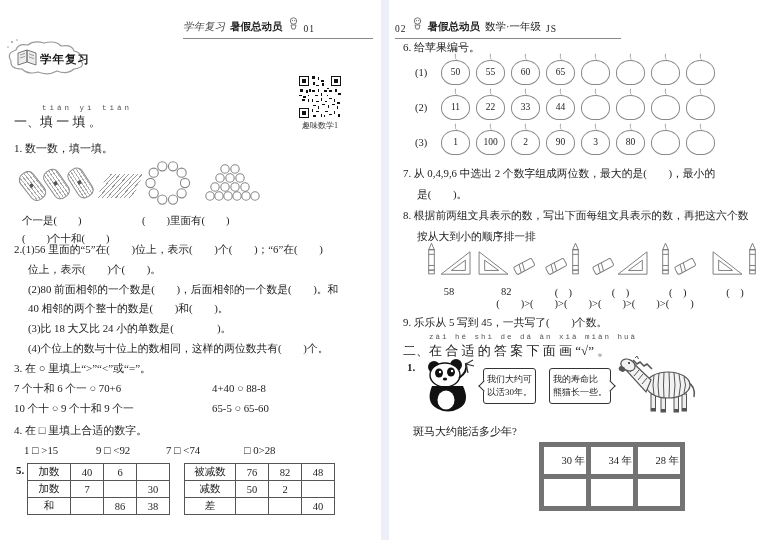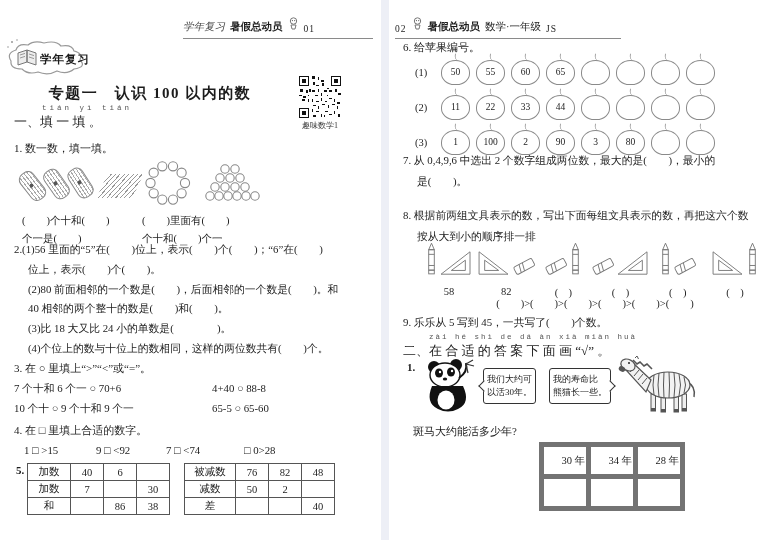--- a/index.html
+++ b/index.html
@@ -76,21 +76,21 @@
 
   
   .q6-stem{left:14px;top:40px}
   .arow{position:absolute;left:26px;height:30px;display:flex;align-items:center}
   .arow1{top:57px}.arow2{top:92px}.arow3{top:127px}
   .albl{width:20px;font-size:10.5px}
   .apple{position:relative;width:27px;height:23px;border:1px solid #8a8a8a;border-radius:50% 50% 46% 46%;
          margin-left:6px;display:flex;align-items:center;justify-content:center;font-size:9.5px}
   .apple .stm{position:absolute;top:-7px;left:12px;width:6px;height:7px;border-left:1.2px solid #8a8a8a;
               border-radius:0 0 0 90%;transform:rotate(14deg)}
-  .q7{left:14px;top:150px;width:364px;font-size:10.8px;line-height:20.5px}
+  .q7{left:14px;top:163px;width:364px;font-size:10.8px;line-height:20.5px}
   .q8{left:14px;top:205px;width:364px;font-size:10.8px;line-height:20.5px}
   .groups{left:34px;top:243px;width:338px;display:flex;justify-content:space-between}
   .grp{display:flex;flex-direction:column;align-items:center;width:52px}
   .gi{display:flex;align-items:flex-end;gap:1px;height:38px}
   .gv{margin-top:5px;font-size:10.5px;white-space:nowrap}
   .chain{left:40px;top:297px;width:332px;text-align:center;font-size:10.5px;white-space:nowrap}
   .q9{left:14px;top:316px;font-size:10.8px}
   .sec2-pinyin{left:40px;top:333px;letter-spacing:2px}
   .sec2-head{left:14px;top:342px}
   .qa1lab{left:18px;top:361px;font-weight:bold;font-size:11px}
@@ -130,21 +130,20 @@
       <path d="M18 31 Q6 31 7 23 Q2 15 12 12 Q14 5 24 7 Q30 2 40 5 Q52 2 57 8 Q68 6 70 13 Q79 15 76 22 Q83 29 70 31 Q63 37 53 33 Q44 38 34 34 Q24 37 18 31 Z" fill="#fff" stroke="#999" stroke-width="1.2"></path>
       <circle cx="8" cy="4" r="1" fill="#999"></circle>
         <circle cx="13" cy="2" r="0.8" fill="#999"></circle>
         <circle cx="4" cy="9" r="0.8" fill="#999"></circle>
       <path d="M14 15 l9 -3 v12 l-9 3 z M23 12 l9 3 v12 l-9 -3 z" fill="#ededed" stroke="#777"></path>
       <path d="M16 17 l5 -1.6 M16 20 l5 -1.6 M25 16 l5 1.6 M25 19 l5 1.6" stroke="#999" fill="none"></path>
     </svg>
     <span class="badge-label">学年复习</span>
   </div>
 
-  <div class="abs lp-title">专题一　认识 100 以内的数</div>
 
   <div class="abs qr">
     <svg width="42" height="42" viewBox="0 0 29 29" shape-rendering="crispEdges">
       <rect x="0" y="0" width="29" height="29" fill="#fff"></rect>
       <g fill="#111">
         <rect x="0" y="0" width="7" height="7"></rect>
           <rect x="22" y="0" width="7" height="7"></rect>
           <rect x="0" y="22" width="7" height="7"></rect>
       </g>
       <g fill="#fff">
@@ -168,22 +167,22 @@
   <div class="abs stem q1-stem">1. 数一数，填一填。</div>
 
   <div class="abs figrow">
     <div class="fig figA">
       <div class="figart">
         <div class="bundle b1"></div>
           <div class="bundle b2"></div>
           <div class="bundle b3"></div>
         <div class="loose"></div>
       </div>
+      <div class="figcap">个一是(　　)</div>
       <div class="figcap">(　　)个十和(　　)</div>
-      <div class="figcap">个一是(　　)</div>
     </div>
     <div class="fig figC">
       <div class="figart">
         <svg width="126" height="54" viewBox="0 0 126 54">
           <g fill="none" stroke="#888" stroke-width="1.1">
             <circle cx="43" cy="26" r="4.6"></circle>
               <circle cx="39.6" cy="36.3" r="4.6"></circle>
               <circle cx="31" cy="42.6" r="4.6"></circle>
               <circle cx="20.3" cy="42.6" r="4.6"></circle>
               <circle cx="11.7" cy="36.3" r="4.6"></circle>
@@ -204,21 +203,20 @@
             <circle cx="68" cy="39" r="4.2"></circle>
               <circle cx="77" cy="39" r="4.2"></circle>
               <circle cx="86" cy="39" r="4.2"></circle>
               <circle cx="95" cy="39" r="4.2"></circle>
               <circle cx="104" cy="39" r="4.2"></circle>
               <circle cx="113" cy="39" r="4.2"></circle>
           </g>
         </svg>
       </div>
       <div class="figcap">(　　)里面有(　　)</div>
-      <div class="figcap">个十和(　　)个一</div>
     </div>
   </div>
 
   <div class="abs q2">
     <div>2.(1)56 里面的“5”在(　　)位上，表示(　　)个(　　)；“6”在(　　)</div>
     <div class="ind">位上，表示(　　)个(　　)。</div>
     <div class="ind">(2)80 前面相邻的一个数是(　　)，后面相邻的一个数是(　　)。和</div>
     <div class="ind">40 相邻的两个整十的数是(　　)和(　　)。</div>
     <div class="ind">(3)比 18 大又比 24 小的单数是(　　　　)。</div>
     <div class="ind">(4)个位上的数与十位上的数相同，这样的两位数共有(　　)个。</div>

